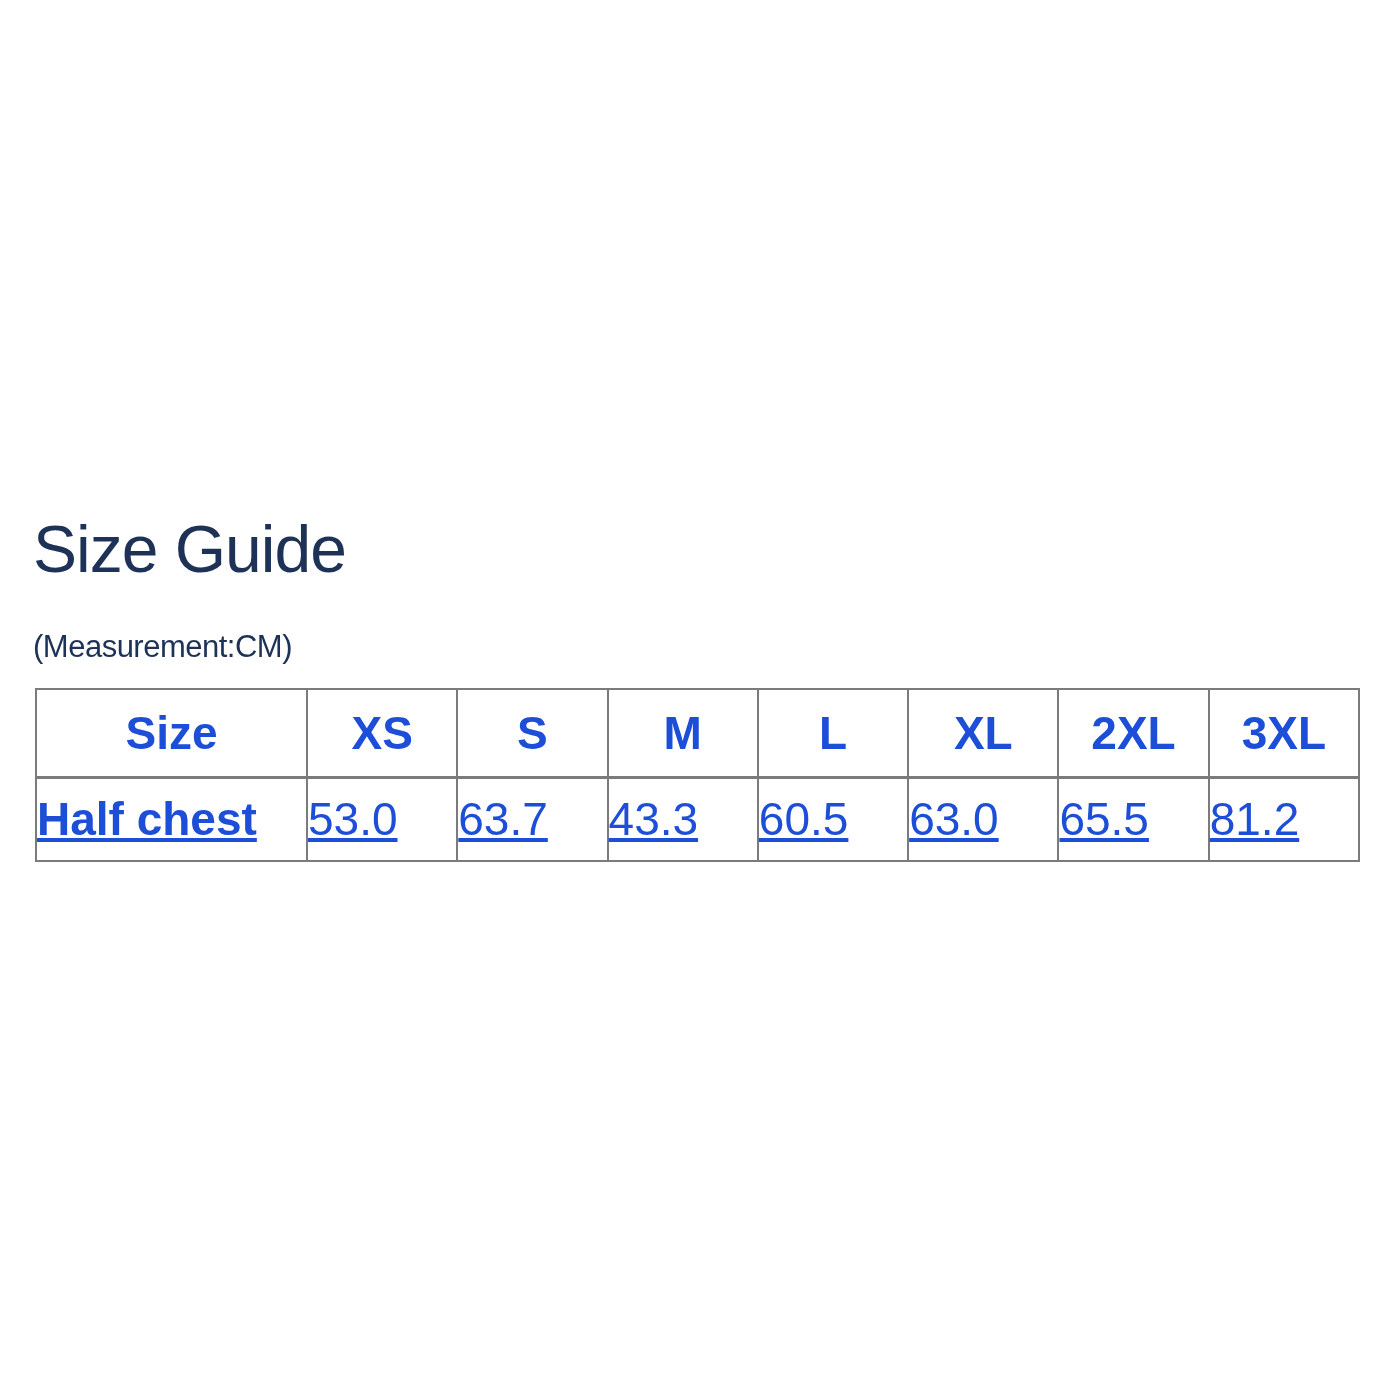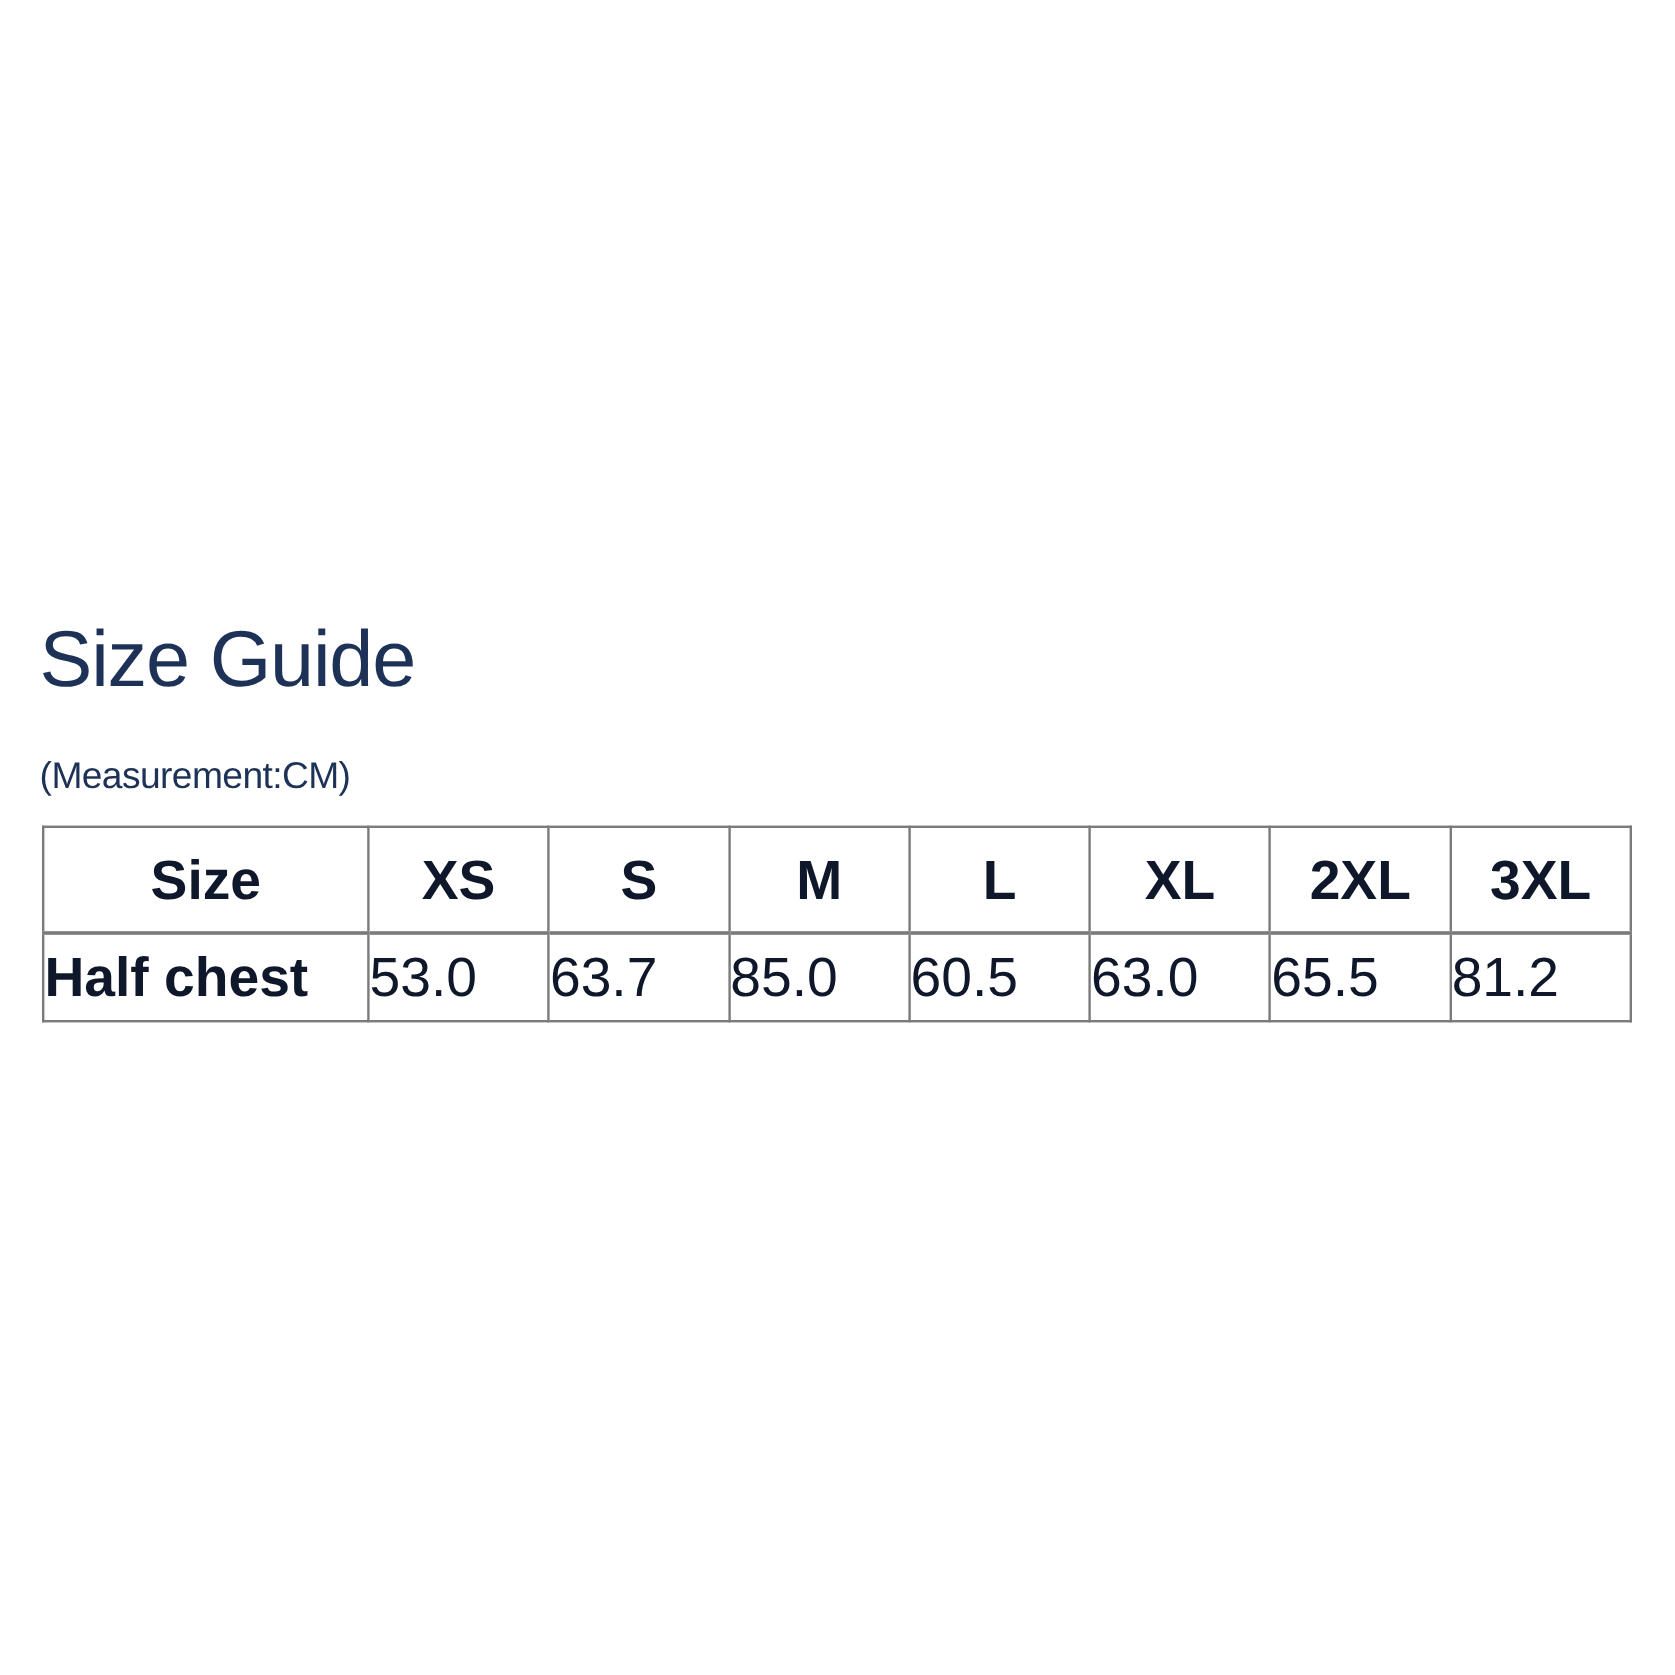--- a/index.html
+++ b/index.html
@@ -44,31 +44,32 @@
     border-collapse: collapse;
     table-layout: fixed;
   }
   table.size-guide col.col-label { width: 271px; }
   table.size-guide th,
   table.size-guide td {
     border: 2px solid #7b7b7b;
     padding: 0;
     vertical-align: middle;
     font-size: 46px;
-    color: #0f172a;
+    color: #1d4ed8;
     background: #ffffff;
   }
   table.size-guide thead th {
     height: 88px;
     font-weight: 700;
   }
   table.size-guide tbody td {
-    height: 74px;
+    height: 84px;
     font-weight: 400;
     border-top-width: 3px;
+    text-decoration: underline;
   }
   table.size-guide tbody td.row-label {
     font-weight: 700;
   }
 </style>
 </head>
 <body>
 
 <div>
 
@@ -97,21 +98,21 @@
         <th>XL</th>
         <th>2XL</th>
         <th>3XL</th>
       </tr>
     </thead>
     <tbody>
       <tr>
         <td class="row-label">Half chest</td>
         <td>53.0</td>
         <td>63.7</td>
-        <td>85.0</td>
+        <td>43.3</td>
         <td>60.5</td>
         <td>63.0</td>
         <td>65.5</td>
         <td>81.2</td>
       </tr>
     </tbody>
   </table>
 
 </div>
 

